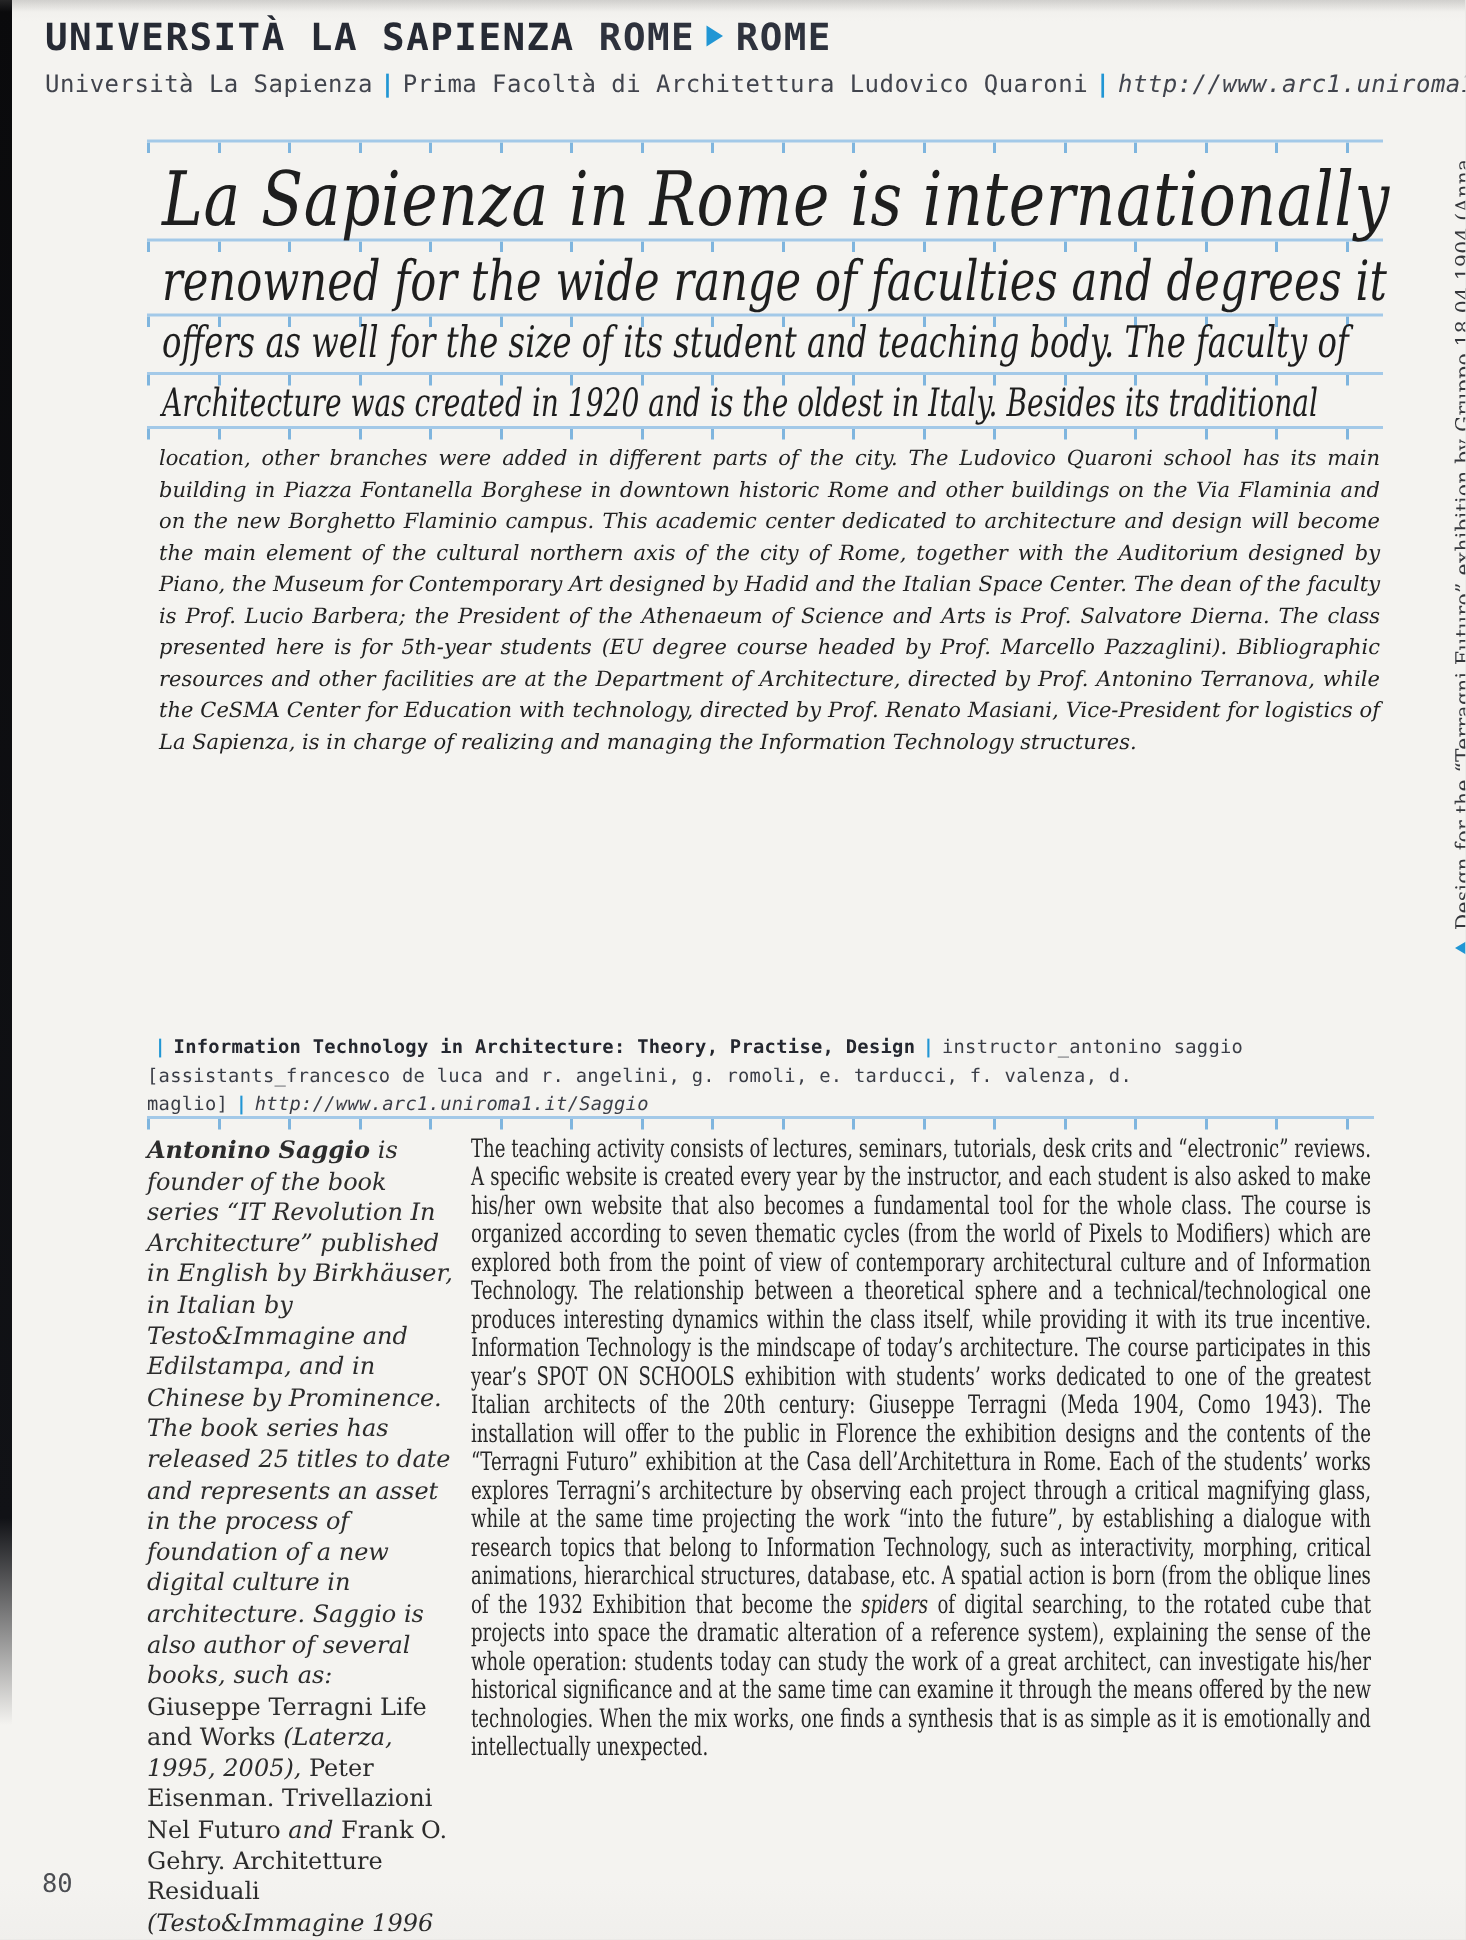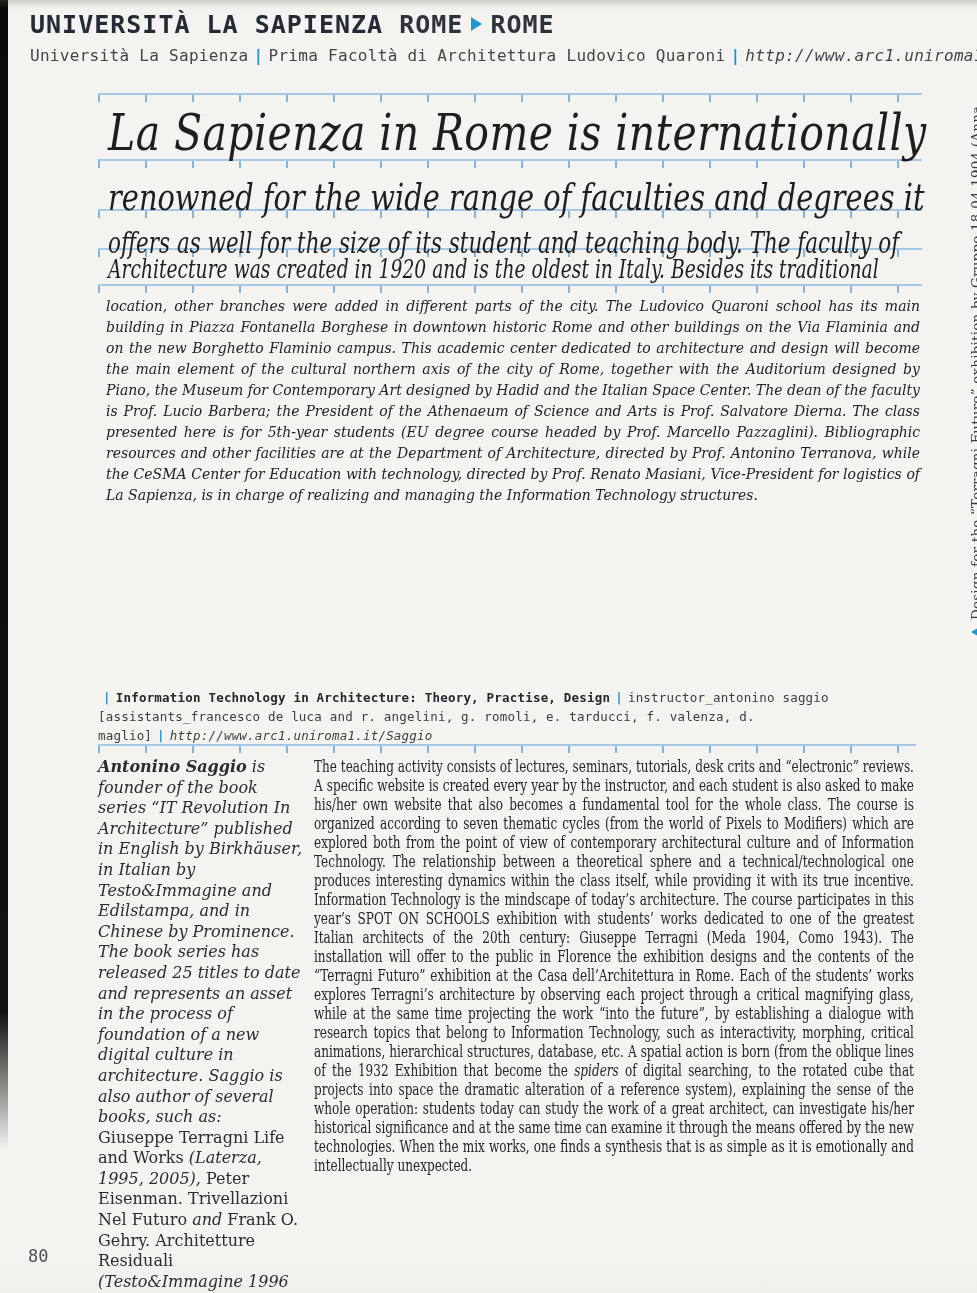--- a/index.html
+++ b/index.html
@@ -41,23 +41,23 @@
   .lede { position: absolute; left: 98px; top: 93px; width: 824px; }
   .ruled {
     border-top: 2px solid #a3c9e8;
     background-image: repeating-linear-gradient(90deg, #7fb5de 0 2px, transparent 2px 47px);
     background-size: 100% 7px; background-repeat: no-repeat; background-position: 0 0;
   }
   .lede-line { white-space: nowrap; overflow: visible; padding-left: 10px; }
   .lede-line span { display: inline-block; transform-origin: left bottom; font-style: italic; color: #1e1e1e; }
   .ll1 { height: 66px; padding-top: 9px; }
   .ll1 span { font-size: 50px; transform: scaleX(.82); letter-spacing: .5px; }
-  .ll2 { height: 50px; padding-top: 15px; }
+  .ll2 { height: 50px; padding-top: 5px; }
   .ll2 span { font-size: 37px; transform: scaleX(.78); }
-  .ll3 { height: 39px; padding-top: 15px; }
+  .ll3 { height: 39px; padding-top: 0; }
   .ll3 span { font-size: 29px; transform: scaleX(.74); }
   .ll4 { height: 36px; padding-top: 4px; }
   .ll4 span { font-size: 26px; transform: scaleX(.72); }
   .lede-body {
     padding: 10px 2px 0 8px;
     font-style: italic; font-size: 14px; line-height: 21px;
     text-align: justify; color: #222;
   }
 
   

